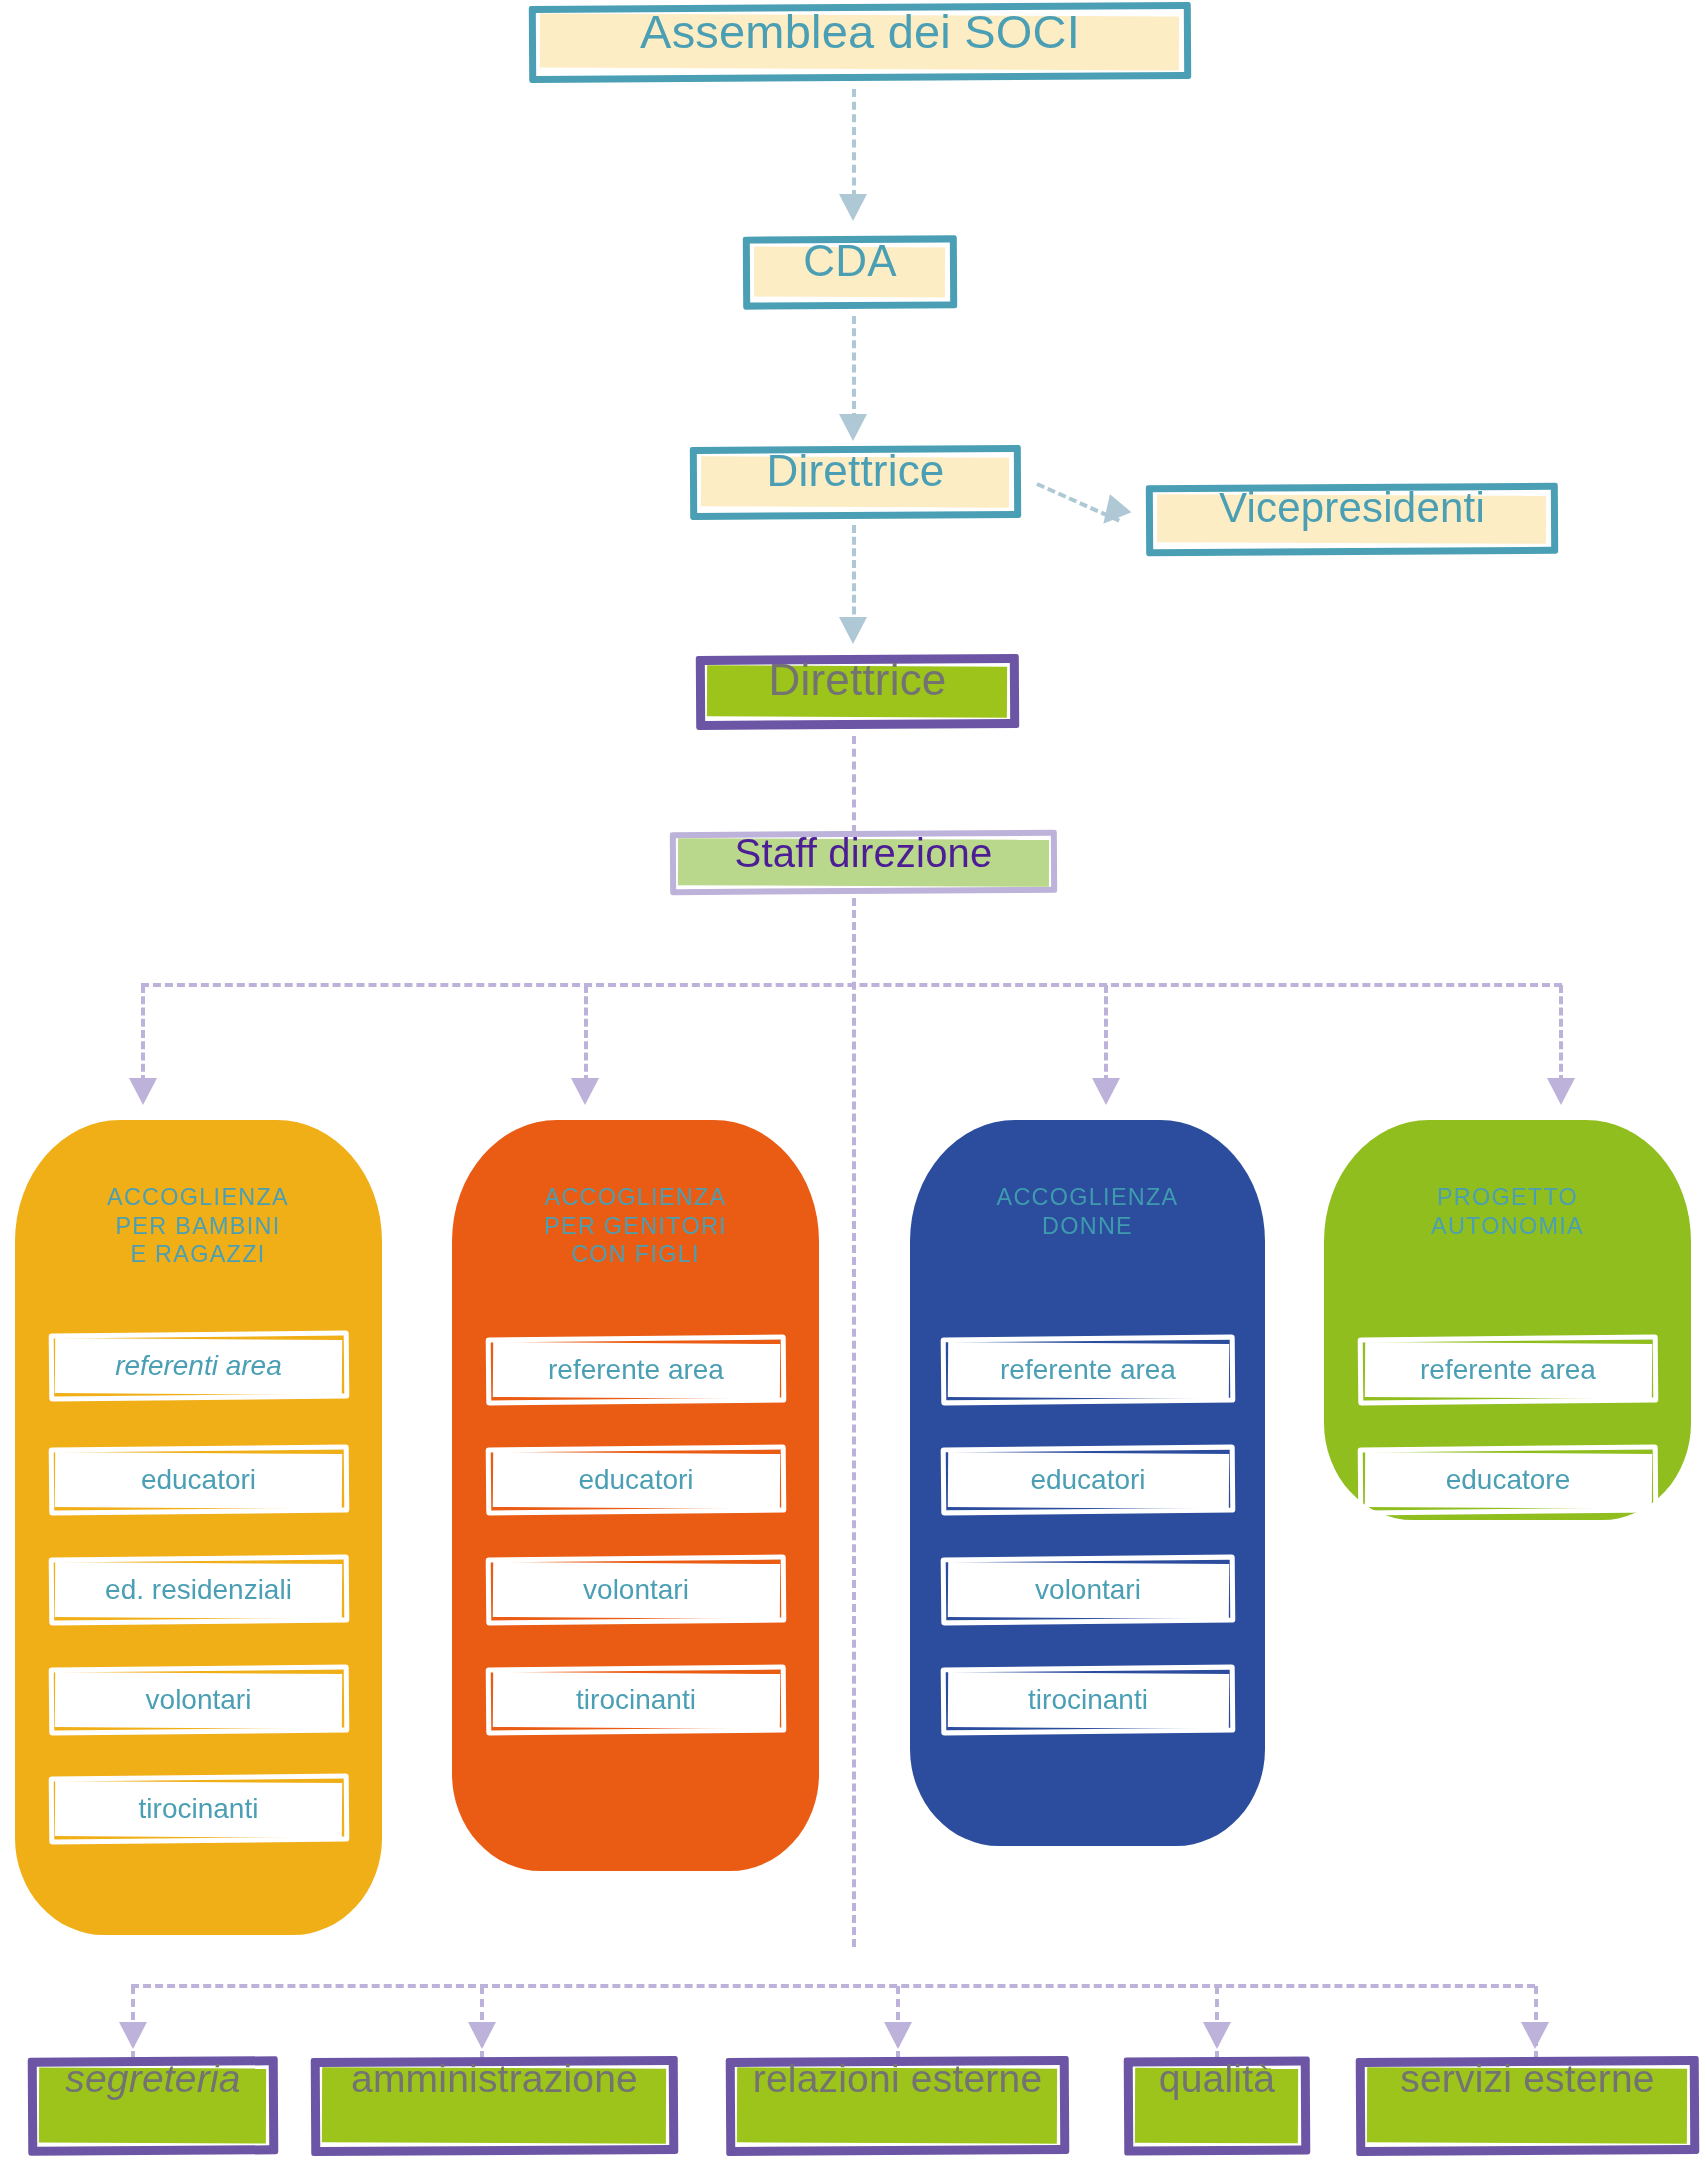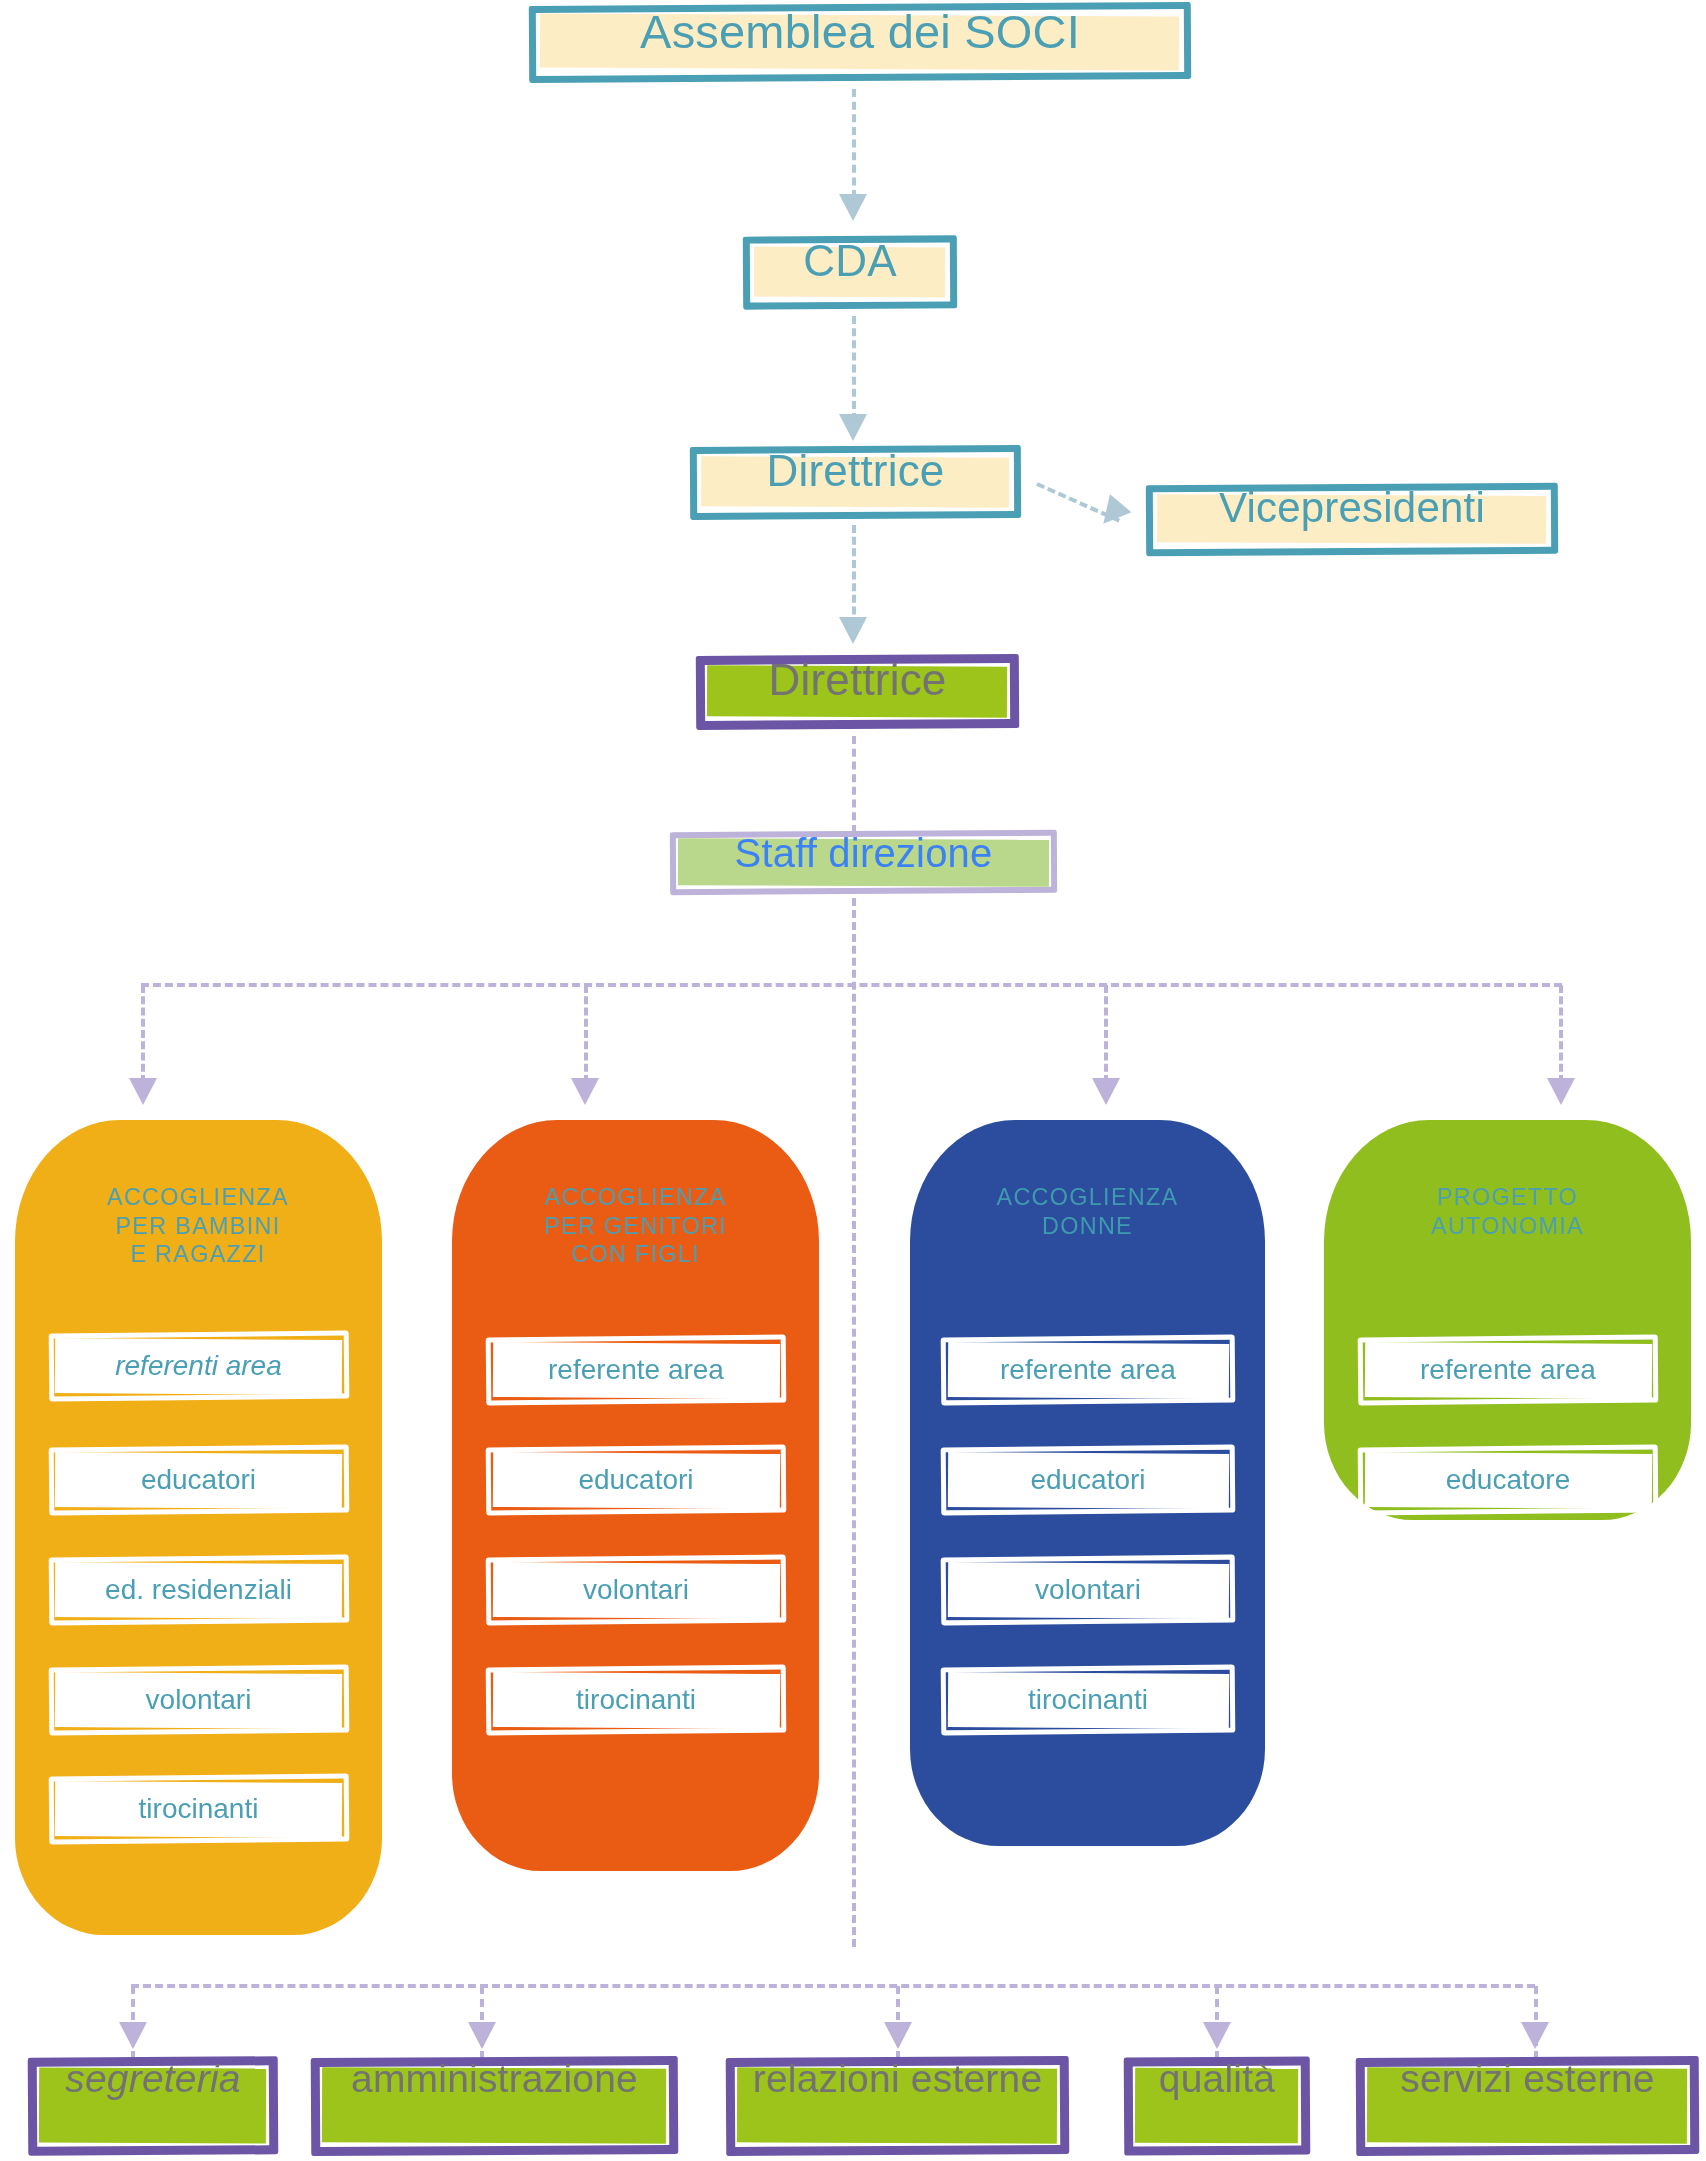--- a/index.html
+++ b/index.html
@@ -38,21 +38,21 @@
   }
 
   
   .pbox .outline{ border-color:#6B55A4; border-width:9px; }
   .pbox .fill{ background:#9DC41A; }
   .pbox .lbl{ color:#737373; }
 
   
   .lbox .outline{ border-color:#BDB2D9; border-width:6.5px; }
   .lbox .fill{ background:#B9D88C; left:8px;top:8px;right:8px;bottom:8px;}
-  .lbox .lbl{ color:#3b82f6; }
+  .lbox .lbl{ color:#4c1d95; }
 
   
   .vline{
     position:absolute;
     border-left:4px dashed #AEC8D6;
   }
   .vline.purple{ border-left-color:#BDB2D9; }
   .hline{
     position:absolute;
     border-top:4px dashed #BDB2D9;

